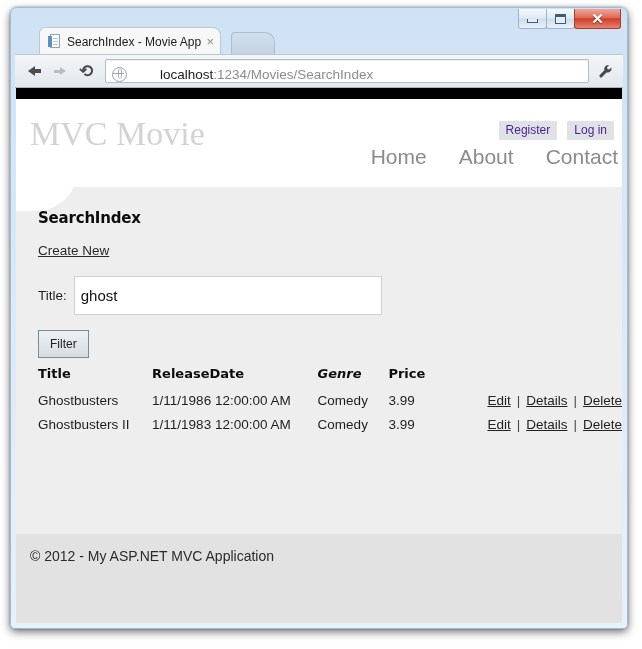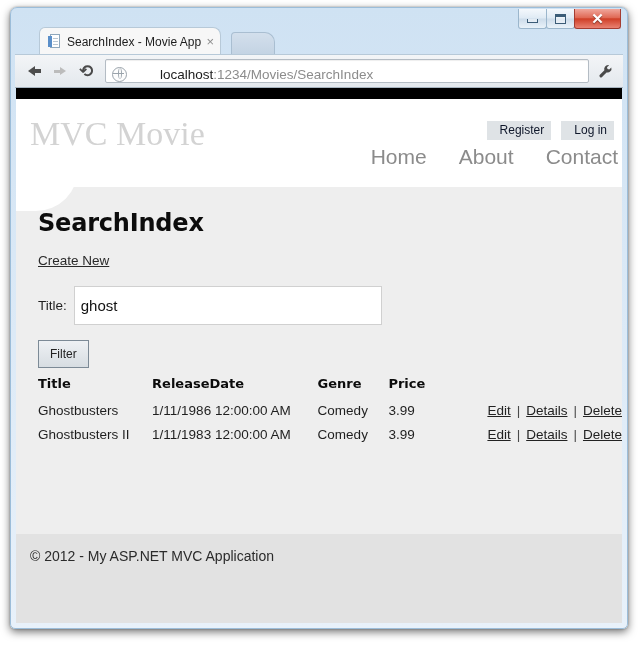--- a/index.html
+++ b/index.html
@@ -341,23 +341,23 @@
   .auth {
     position: absolute;
     right: 8px;
     top: 22px;
     display: flex;
     gap: 10px;
     z-index: 3;
   }
   .auth a {
     background: #dfe3e6;
-    color: #0f172a;
+    color: #4c1d95;
     font-size: 12px;
-    padding: 3px 7px 4px 13px;
+    padding: 3px 7px 4px 7px;
     text-decoration: none;
     line-height: 1;
   }
   .mainnav {
     position: absolute;
     right: 4px;
     top: 46px;
     display: flex;
     gap: 32px;
     z-index: 3;
@@ -374,21 +374,21 @@
   .content {
     background: #eeeeee;
     padding: 22px 0 0 22px;
     position: relative;
     height: 315px;
     box-sizing: border-box;
   }
   h1.page-title {
     margin: 0 0 14px 0;
     font-family: "DejaVu Sans", sans-serif;
-    font-size: 24px;
+    font-size: 15px;
     font-weight: bold;
     color: #0c0c0c;
     letter-spacing: -0.2px;
   }
   a.create-new {
     font-size: 13.5px;
     color: #2a2a2a;
     text-decoration: underline;
     display: inline-block;
     margin-bottom: 18px;
@@ -440,21 +440,21 @@
     color: #0c0c0c;
     padding: 0 0 8px 0;
   }
   table.movies td {
     padding: 4px 0 5px 0;
     white-space: nowrap;
     font-family: "Liberation Sans", sans-serif;
   }
   .col-title   { width: 122px; }
   .col-release { width: 175px; }
-  .col-genre   { width: 78px;  }
+  .col-genre   { width: 78px; font-style: italic;  }
   .col-price   { width: 60px;  }
   .col-actions { padding-left: 45px !important; }
   td.actions a {
     color: #222222;
     text-decoration: underline;
     font-size: 13.5px;
   }
   td.actions .sep {
     color: #4a4a4a;
     padding: 0 6px;

